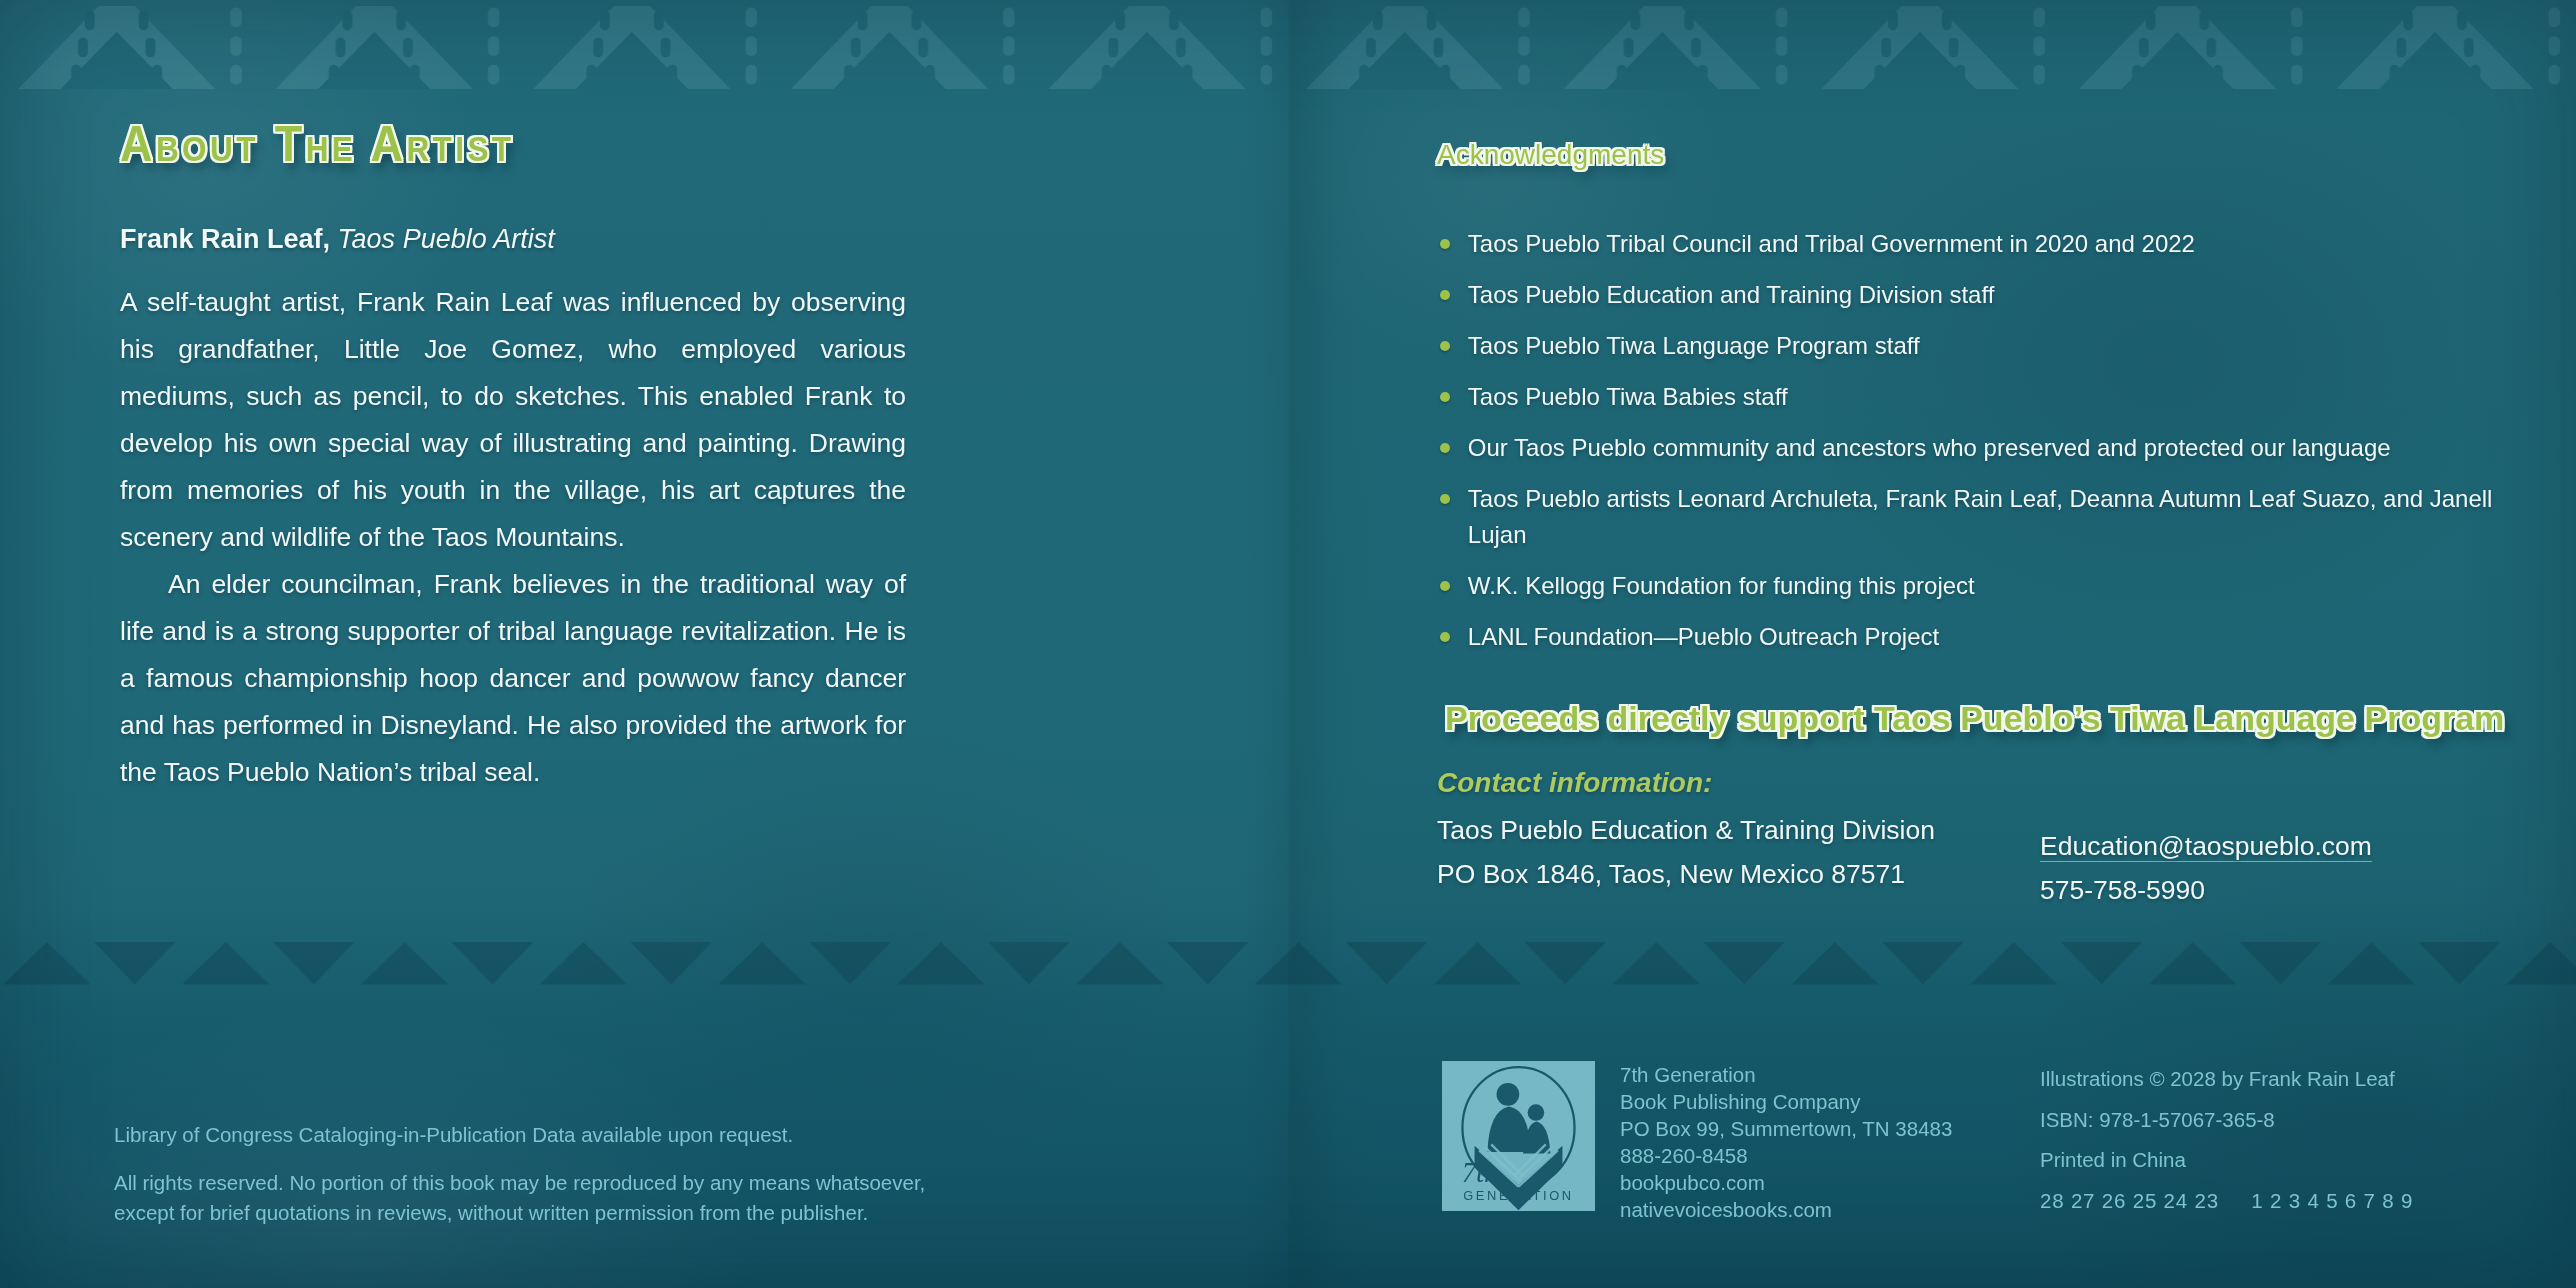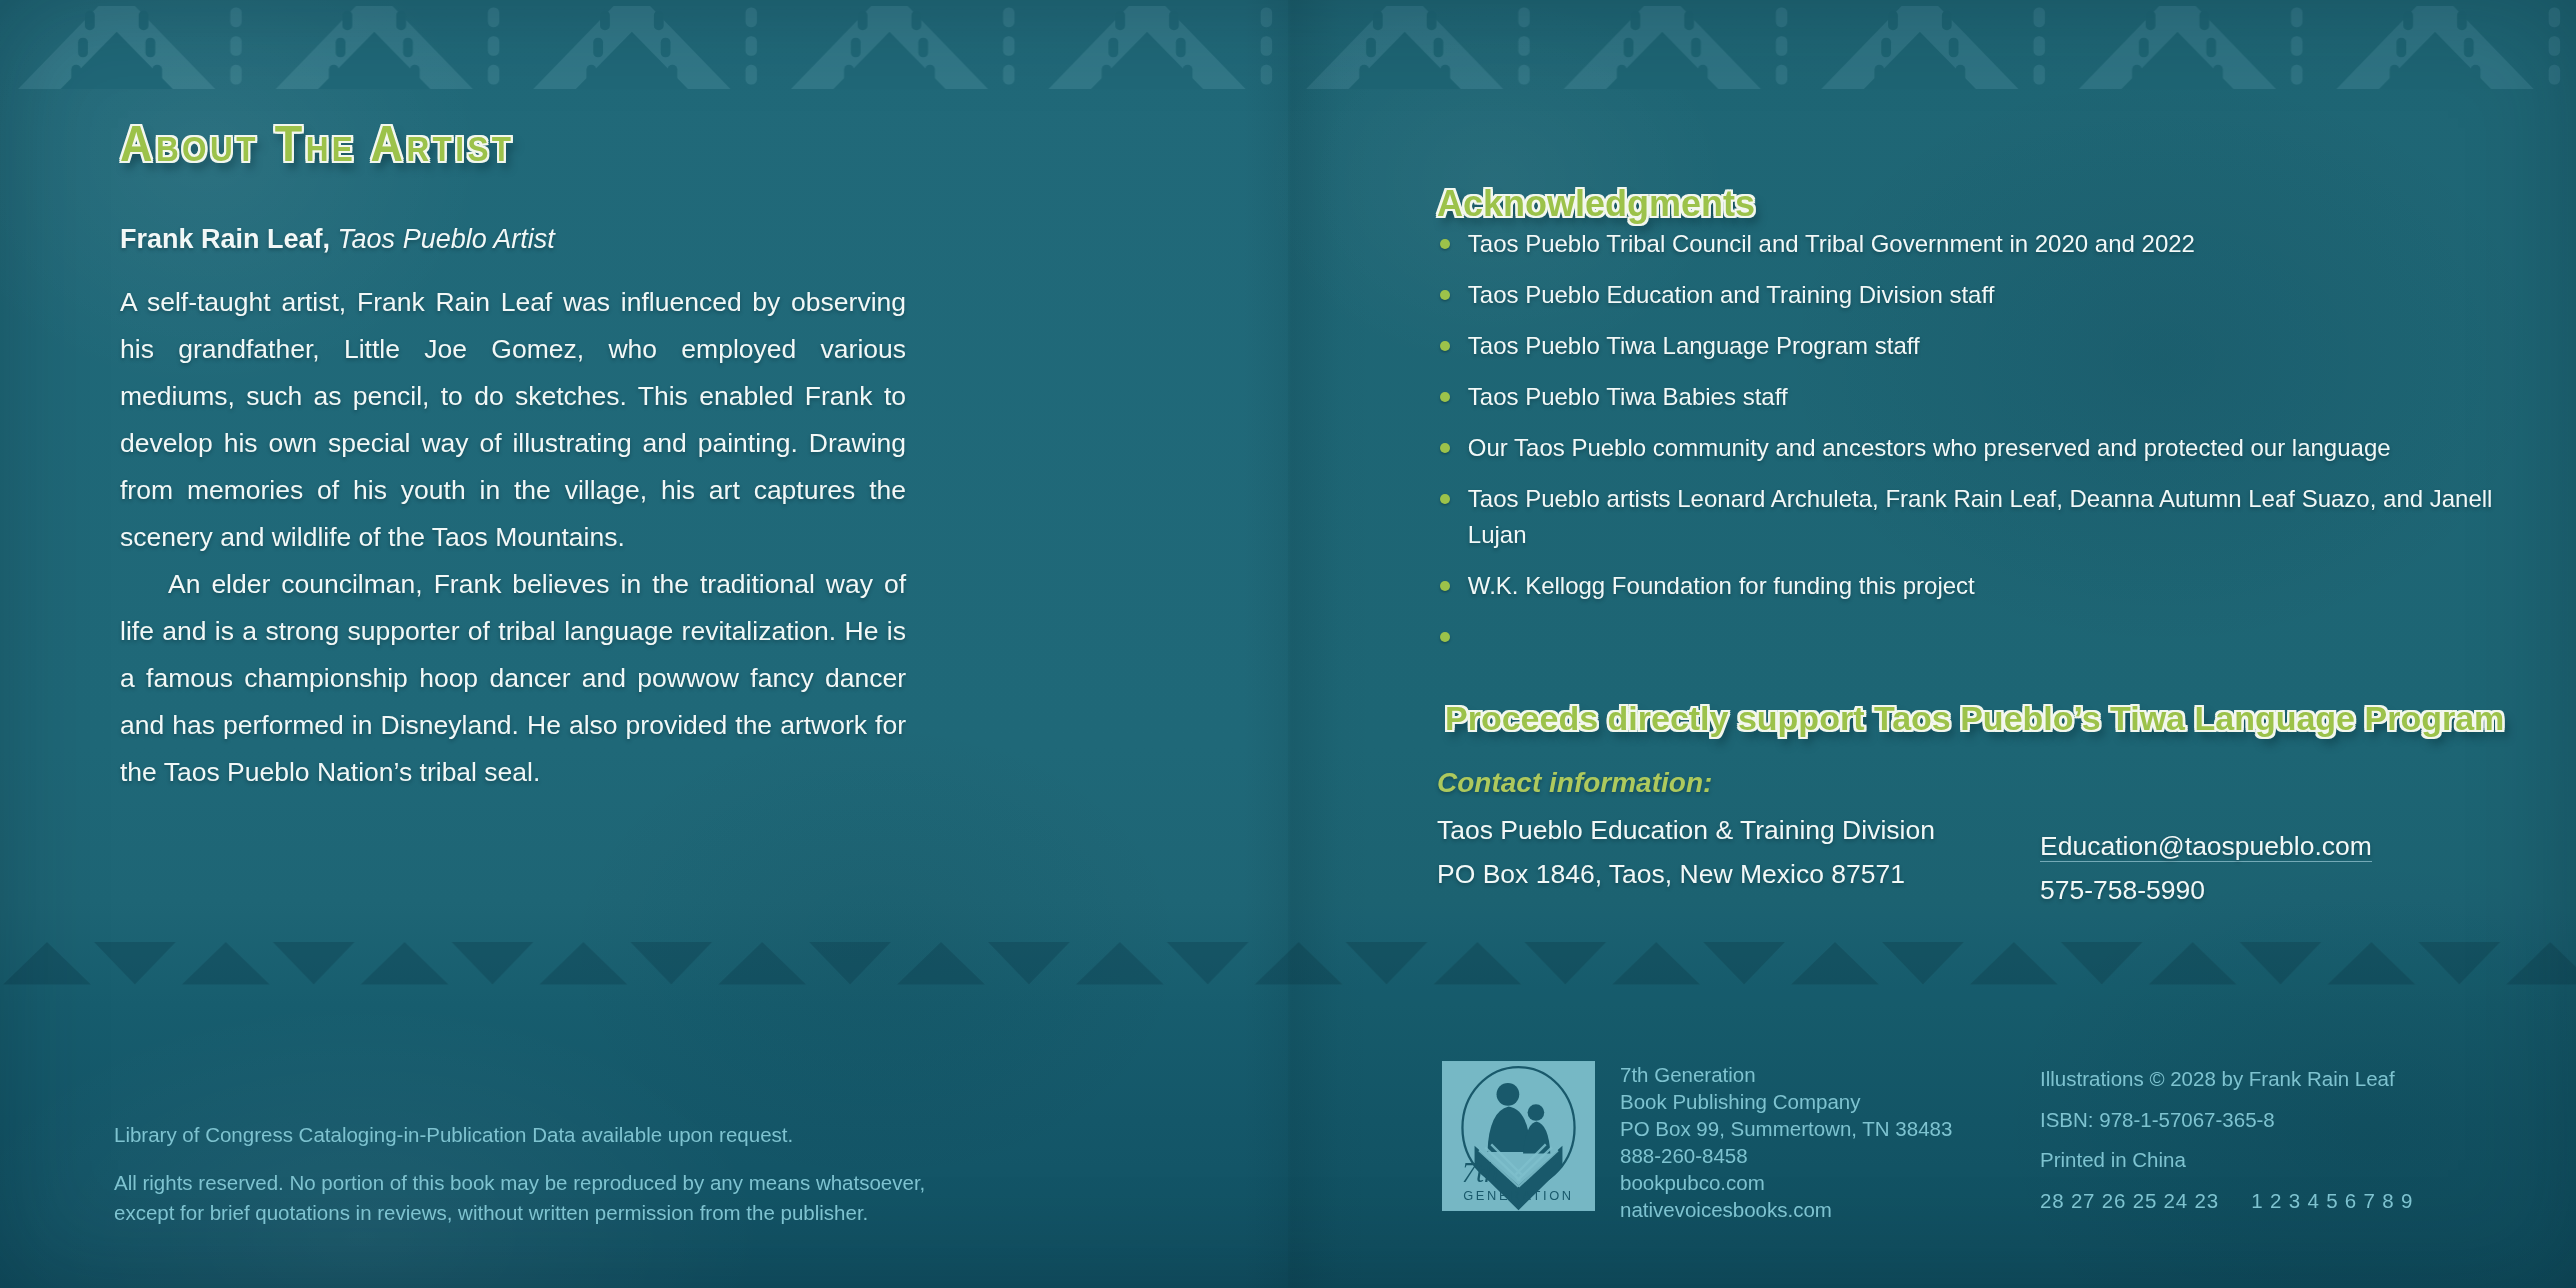--- a/index.html
+++ b/index.html
@@ -58,21 +58,21 @@
   .byline{position:absolute;left:120px;top:224px;font-size:27px;color:var(--white);}
   .byline .name{font-weight:700;}
   .byline .role{font-style:italic;font-weight:400;}
   .body-copy{
     position:absolute;left:120px;top:279px;width:786px;
     font-size:26.5px;line-height:47px;color:var(--white);text-align:justify;
   }
   .body-copy p+p{text-indent:48px;}
 
   
-  .ack-heading{position:absolute;left:1437px;top:139px;font-size:36px;font-weight:700;white-space:nowrap;margin-top:44px;}
+  .ack-heading{position:absolute;left:1437px;top:139px;font-size:28px;font-weight:400;white-space:nowrap;}
   .ack-list{position:absolute;left:1440px;top:226px;width:1083px;list-style:none;}
   .ack-item{display:flex;gap:18px;margin-bottom:15px;font-size:24px;line-height:36px;color:var(--white);}
   .dot{flex:none;width:9.8px;height:9.8px;border-radius:50%;background:var(--green);margin-top:13px;box-shadow:0 1.5px 2.3px rgba(4,38,48,0.4);}
   .ack-text{text-shadow:0 2.3px 3.8px rgba(4,38,48,0.40);}
 
   .proceeds-heading{position:absolute;left:1437px;top:699px;font-size:34px;font-weight:700;white-space:nowrap;padding-left:8px;}
   .contact-label{position:absolute;left:1437px;top:767px;font-size:28px;font-style:italic;font-weight:600;color:var(--green-soft);}
   .contact-grid{position:absolute;left:1437px;top:808px;width:1083px;font-size:26.5px;line-height:44px;color:var(--white);}
   .contact-col1{position:absolute;left:0;top:0;width:576px;}
   .contact-col2{position:absolute;left:603px;top:16px;width:470px;}
@@ -170,20 +170,21 @@
     <li class="ack-item">
       <span class="dot"></span>
       <span class="ack-text">Taos Pueblo artists Leonard Archuleta, Frank Rain Leaf, Deanna Autumn Leaf Suazo, and Janell Lujan</span>
     </li>
     <li class="ack-item">
       <span class="dot"></span>
       <span class="ack-text">W.K. Kellogg Foundation for funding this project</span>
     </li>
     <li class="ack-item">
       <span class="dot"></span>
+      <span class="ack-text">LANL Foundation—Pueblo Outreach Project</span>
     </li>
   </ul>
 
   <h3 class="proceeds-heading outlined">Proceeds directly support Taos Pueblo’s Tiwa Language Program</h3>
 
   <div class="contact-label soft-shadow">Contact information:</div>
 
   <div class="contact-grid">
     <div class="contact-col1">
       <div class="soft-shadow">Taos Pueblo Education &amp; Training Division</div>

